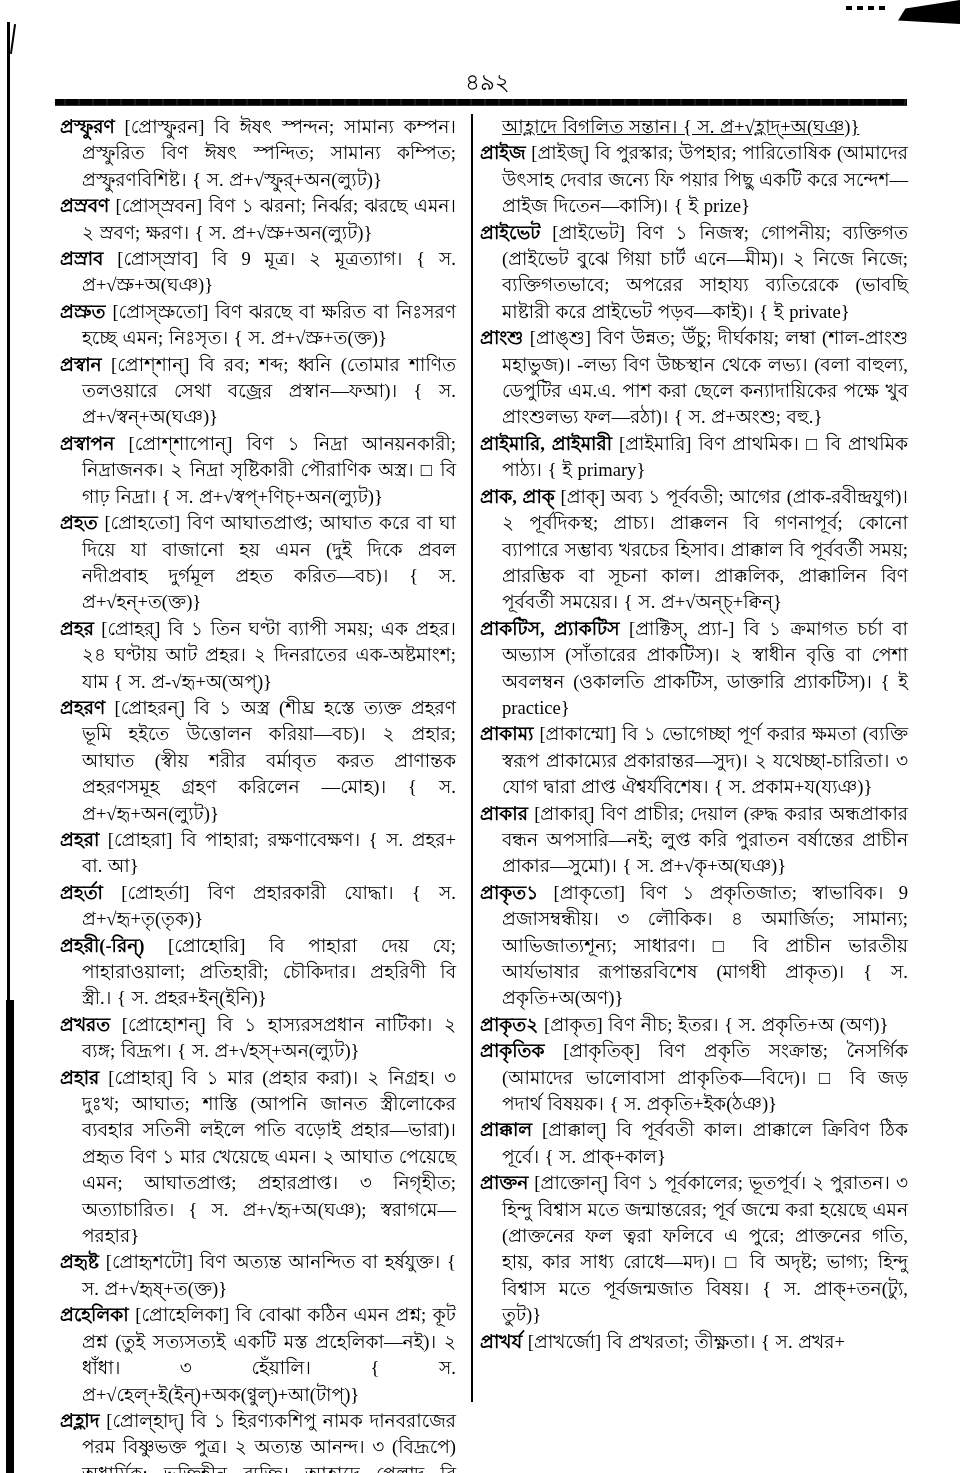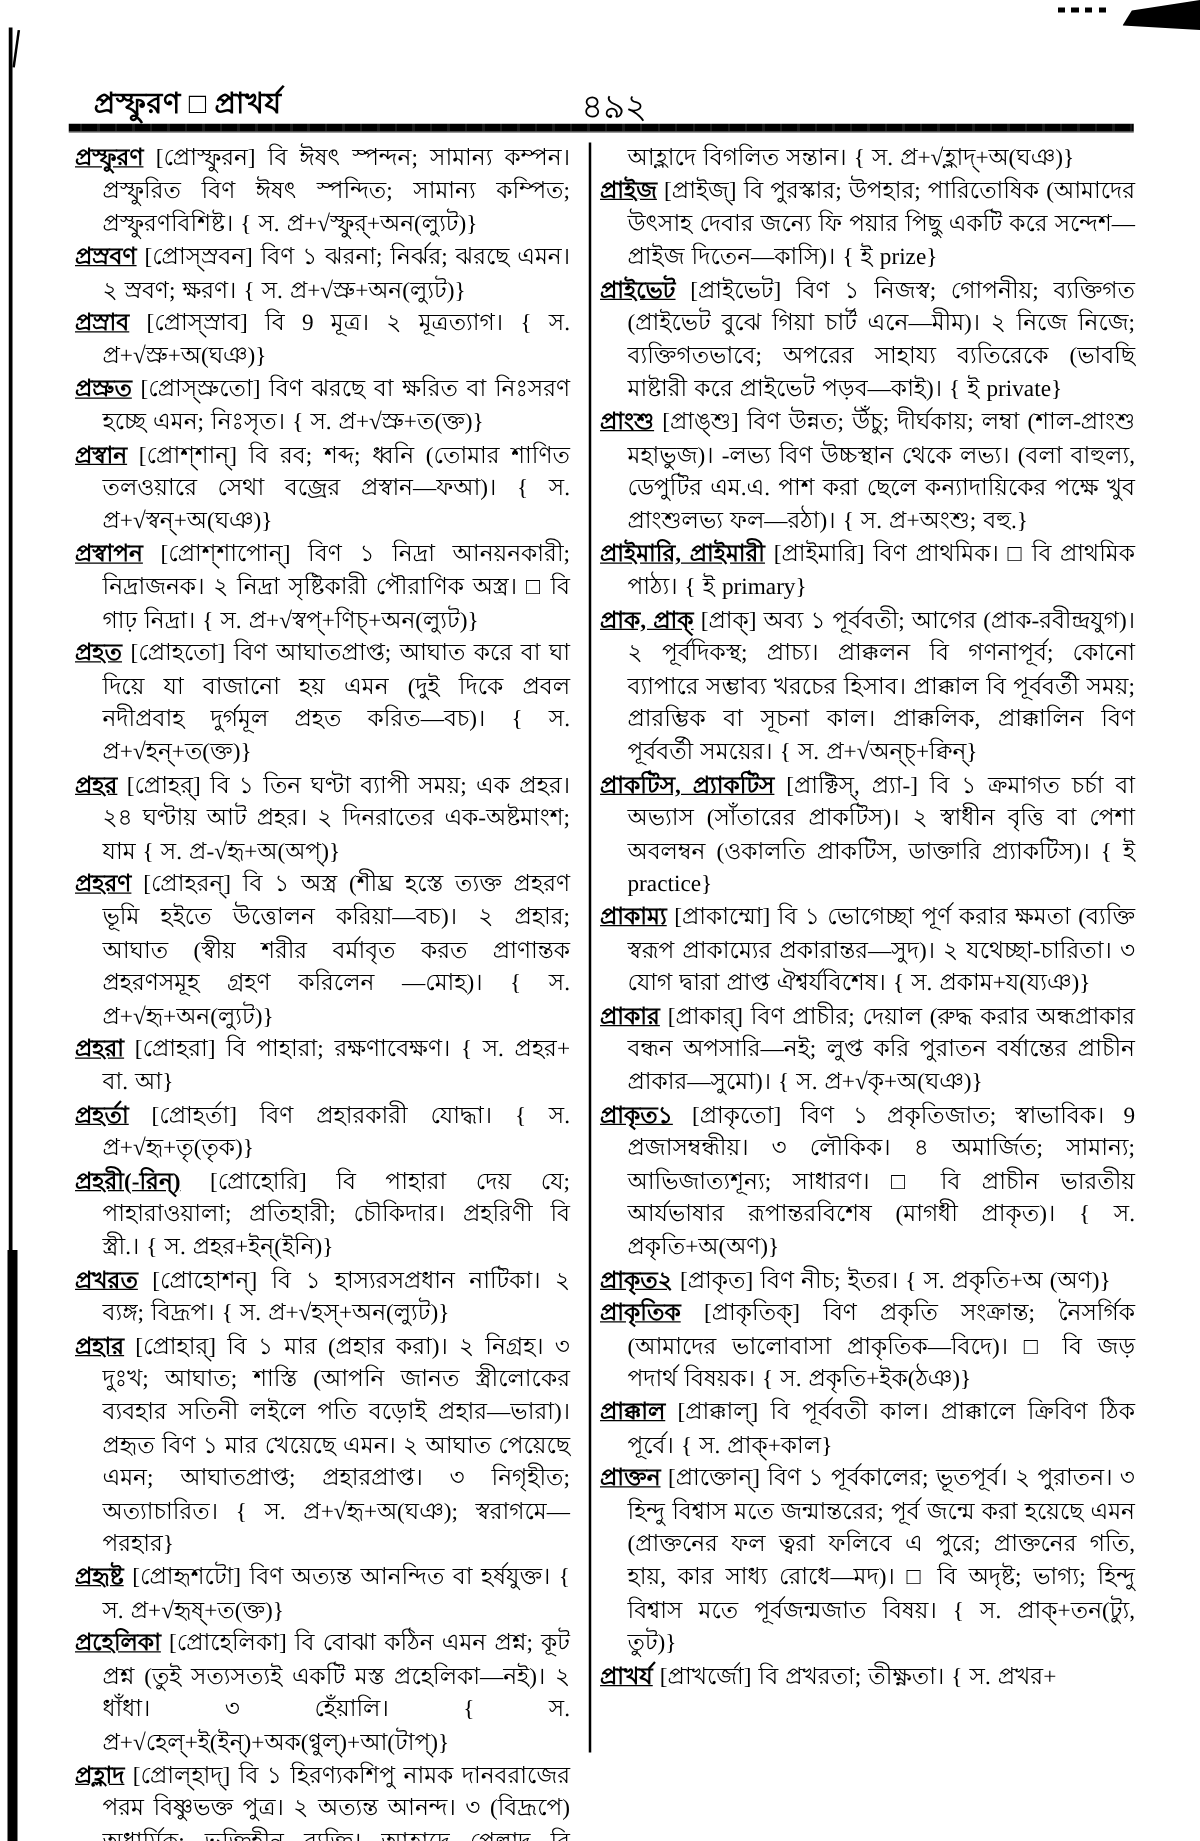--- a/index.html
+++ b/index.html
@@ -15,54 +15,53 @@
   .scan-left-line{position:absolute;left:7px;top:22px;width:3px;height:1440px;background:#000;}
   .scan-left-thick{position:absolute;left:6px;top:1000px;width:8px;height:473px;background:#000;}
   .scan-left-tick{position:absolute;left:12px;top:24px;width:2px;height:30px;background:#000;transform:rotate(8deg);}
   .corner-mark{position:absolute;right:0;top:0;width:62px;height:24px;background:#000;
     clip-path:polygon(12% 35%,100% 0,100% 100%,0 85%);}
   .corner-dashes{position:absolute;right:74px;top:6px;width:40px;height:4px;
     background:repeating-linear-gradient(90deg,#000 0 6px,transparent 6px 11px);}
   
   .header{position:absolute;top:60px;left:75px;right:55px;height:38px;}
   .header-title{position:absolute;left:0;top:4px;font-size:23px;font-weight:bold;letter-spacing:.5px;}
-  .page-number{position:absolute;left:390px;top:4px;font-size:27px;}
+  .page-number{position:absolute;left:390px;top:4px;font-size:23px;}
   .header-rule{position:absolute;left:55px;top:99px;width:852px;height:6px;
     background:repeating-linear-gradient(90deg,#000 0 9px,#1a1a1a 9px 11px,#000 11px 14px);
     border-bottom:1px solid #333;}
   
   .columns{position:absolute;top:114px;left:60px;width:848px;height:1330px;display:flex;}
   .col{box-sizing:border-box;}
   .col-left{width:406px;padding-right:10px;}
   .col-right{width:442px;padding-left:14px;}
   .col-divider{position:absolute;left:411px;top:0;width:2px;height:1288px;background:#000;}
   
   .entry{
     margin:0;
     font-size:18.6px;
     line-height:26.4px;
     text-align:justify;
     padding-left:22px;
     text-indent:-22px;
     word-spacing:1px;
   }
-  .entry .hw{font-weight:bold;text-decoration:underline;}
-  .entry.cont{text-indent:0;}
+  .entry .hw{font-weight:bold;}
+  .entry.cont{text-indent:0;text-decoration:underline;}
 </style>
 </head>
 <body>
 
 <div class="scan-left-line"></div>
 <div class="scan-left-thick"></div>
 <div class="scan-left-tick"></div>
 <div class="corner-mark"></div>
 <div class="corner-dashes"></div>
 
 <div class="header">
-  <span class="header-title">প্রস্ফুরণ □ প্রাখর্য</span>
   <span class="page-number">৪৯২</span>
 </div>
 <div class="header-rule"></div>
 
 <div class="columns">
   <div class="col col-left" id="col-left">
       <p class="entry"><span class="hw">প্রস্ফুরণ</span> <span>[প্রোস্ফুরন] বি ঈষৎ স্পন্দন; সামান্য কম্পন। প্রস্ফুরিত বিণ ঈষৎ স্পন্দিত; সামান্য কম্পিত; প্রস্ফুরণবিশিষ্ট। { স. প্র+√স্ফুর্+অন(ল্যুট)}</span></p>
       <p class="entry"><span class="hw">প্রস্রবণ</span> <span>[প্রোস্স্রবন] বিণ ১ ঝরনা; নির্ঝর; ঝরছে এমন। ২ স্রবণ; ক্ষরণ। { স. প্র+√স্রু+অন(ল্যুট)}</span></p>
       <p class="entry"><span class="hw">প্রস্রাব</span> <span>[প্রোস্স্রাব] বি 9 মূত্র। ২ মূত্রত্যাগ। { স. প্র+√স্রু+অ(ঘঞ)}</span></p>
       <p class="entry"><span class="hw">প্রস্রুত</span> <span>[প্রোস্স্রুতো] বিণ ঝরছে বা ক্ষরিত বা নিঃসরণ হচ্ছে এমন; নিঃসৃত। { স. প্র+√স্রু+ত(ক্ত)}</span></p>

